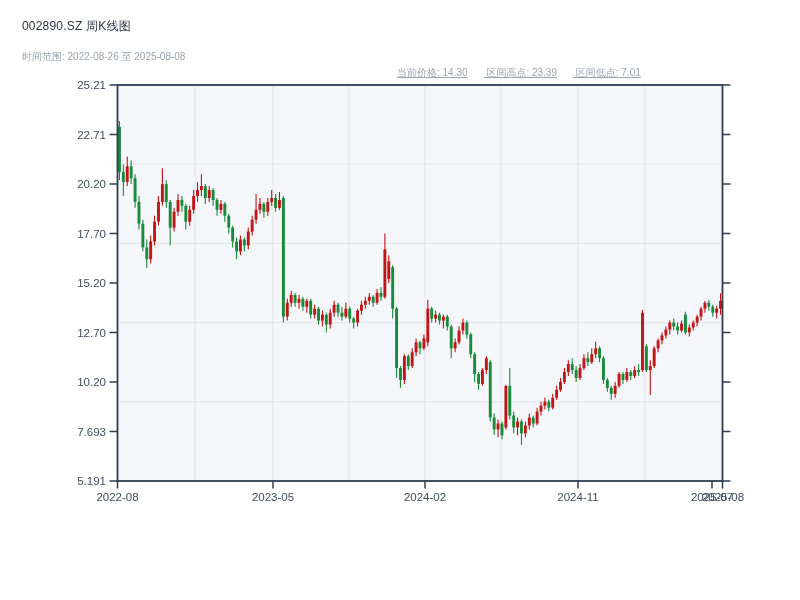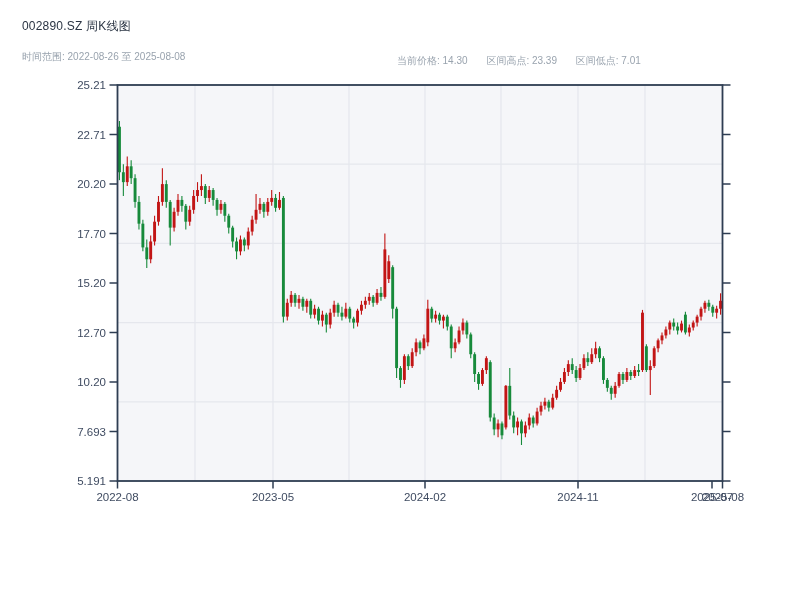--- a/index.html
+++ b/index.html
@@ -9,21 +9,21 @@
     position:relative;overflow:hidden;
   }
   .chart-title{
     position:absolute;left:22px;top:18px;
     font-size:12px;font-weight:500;color:#2a3443;letter-spacing:.2px;
   }
   .sub-row{
     position:absolute;left:22px;top:50px;width:760px;
     font-size:10px;color:#99a3ae;white-space:nowrap;
   }
-  .stats{position:absolute;left:375px;top:4px;}
+  .stats{position:absolute;left:375px;top:16px;text-decoration:underline;}
   .stats span{margin-right:16px;}
   svg{position:absolute;left:0;top:0;}
   text{font-family:"Liberation Sans","DejaVu Sans",sans-serif;}
   .ytick,.xtick{font-size:11.5px;fill:#3f4b61;}
 </style>
 </head>
 <body>
 
 <div class="chart-title">002890.SZ 周K线图</div>
 <div class="sub-row">

